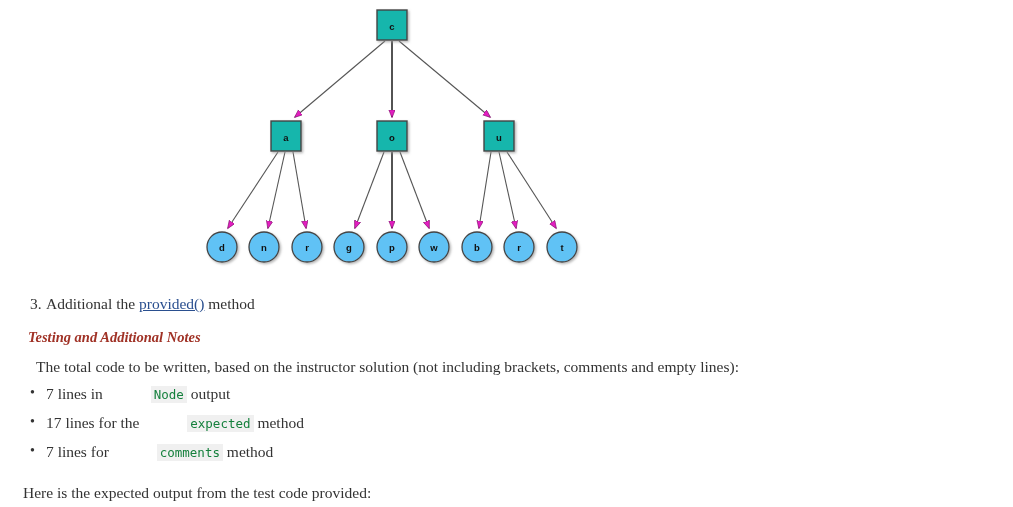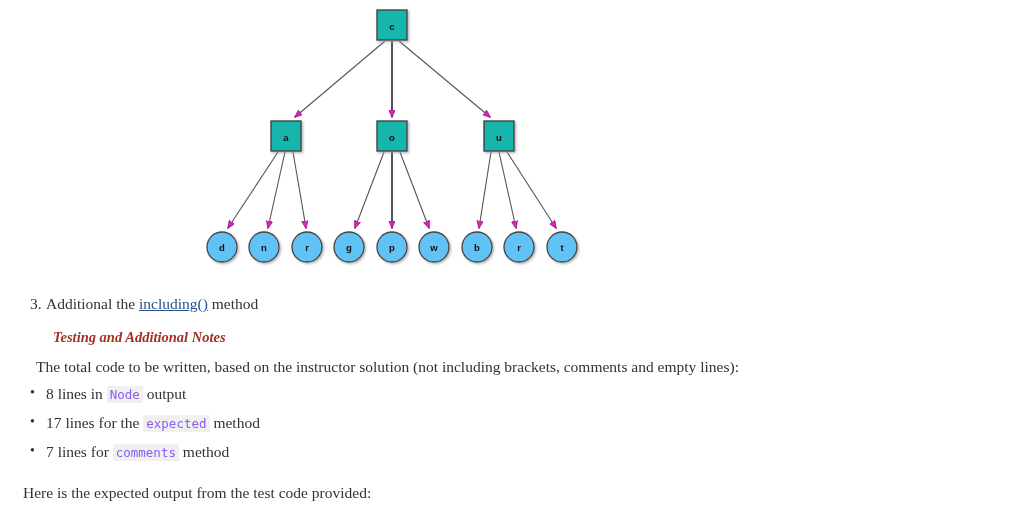--- a/index.html
+++ b/index.html
@@ -93,21 +93,22 @@
     left: 30px;
     top: -1px;
     font-size: 14px;
   }
 
   code.code-span {
     font-family: "DejaVu Sans Mono", "Liberation Mono", monospace;
     font-size: 12.5px;
     background: #f0f0f0;
     padding: 1px 3px;
-    color: #8b5cf6;
+    color: #15803d;
+    margin-left: 44px;
   }
 
   .abs { position: absolute; }
 </style>
 </head>
 <body>
 
 <div id="tree-figure">
   <svg id="tree-svg" width="1013" height="285" viewBox="0 0 1013 285">
     <defs>
@@ -200,31 +201,31 @@
         <text x="562" y="251" text-anchor="middle" font-family="Liberation Sans, sans-serif" font-size="9.5" font-weight="bold" fill="#111111">t</text>
       </g>
     </g>
   </svg>
 </div>
 
 <div id="doc">
 
   <ol class="task-list abs" style="left:0; top:9px; width:900px;">
     <li>
-      <span class="num">3.</span><span>Additional the </span><a class="inline-link" href="#">including()</a><span> method</span>
+      <span class="num">3.</span><span>Additional the </span><a class="inline-link" href="#">provided()</a><span> method</span>
     </li>
   </ol>
 
-  <h4 class="section-heading abs" style="left:28px; top:44px;margin-left:25px;">Testing and Additional Notes</h4>
+  <h4 class="section-heading abs" style="left:28px; top:44px;">Testing and Additional Notes</h4>
 
   <p class="body-text abs" style="left:28px; top:64px; width:950px;">The total code to be written, based on the instructor solution (not including brackets, comments and empty lines):</p>
 
   <ul class="bullet-list abs" style="left:0; top:99px; width:900px;">
     <li>
-      <span class="dot">•</span><span>8 lines in </span><code class="code-span">Node</code><span> output</span>
+      <span class="dot">•</span><span>7 lines in </span><code class="code-span">Node</code><span> output</span>
     </li>
     <li style="margin-top:8px;">
       <span class="dot">•</span><span>17 lines for the </span><code class="code-span">expected</code><span> method</span>
     </li>
     <li style="margin-top:8px;">
       <span class="dot">•</span><span>7 lines for </span><code class="code-span">comments</code><span> method</span>
     </li>
   </ul>
 
   <p class="body-text abs" style="left:15px; top:190px; width:950px;">Here is the expected output from the test code provided:</p>

